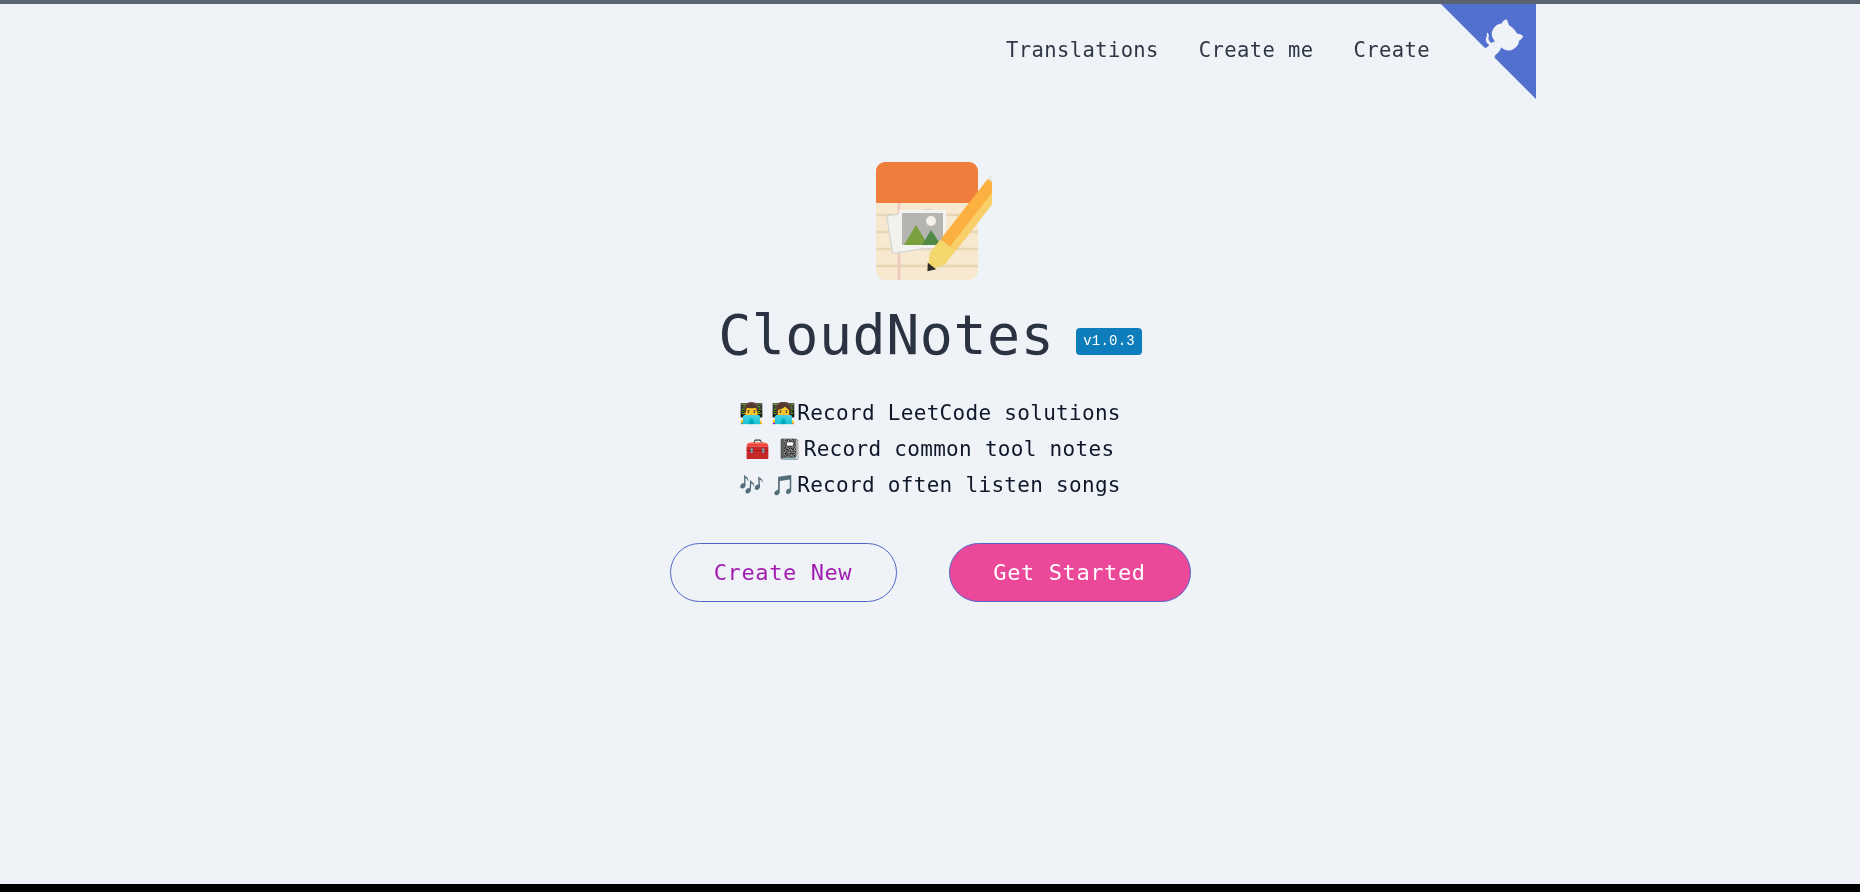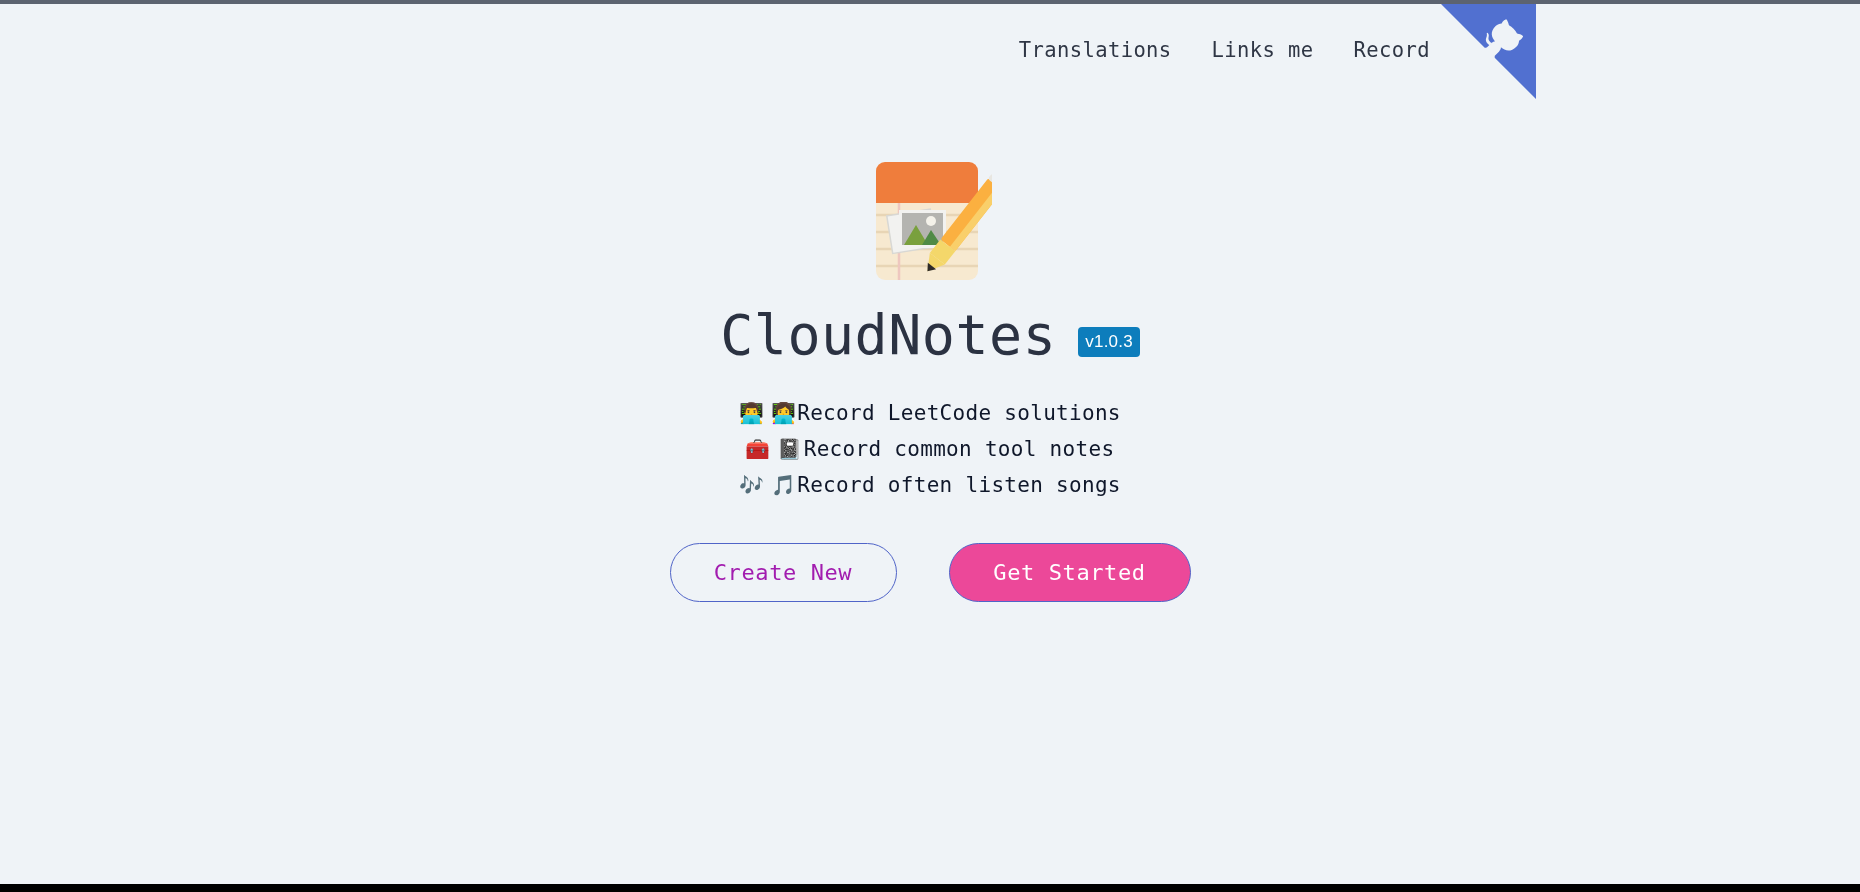--- a/index.html
+++ b/index.html
@@ -115,22 +115,22 @@
     color: #2b3242;
     letter-spacing: 0.5px;
     line-height: 1;
     margin: 0;
   }
   .version-badge {
     margin-left: 22px;
     margin-top: 12px;
     background: #0d7dbc;
     color: #ffffff;
-    font-family: Liberation Sans, sans-serif;
-    font-size: 17px;
+    font-family: Liberation Mono, monospace;
+    font-size: 14px;
     line-height: 1;
     padding: 6px 7px 7px 7px;
     border-radius: 4px;
     letter-spacing: 0.2px;
     white-space: nowrap;
     display: inline-block;
   }
 
   .tagline {
     font-family: "DejaVu Sans Mono", "Liberation Mono", monospace;
@@ -199,22 +199,22 @@
 </style>
 </head>
 <body>
 
 <div class="chrome-top"></div>
 
 <div class="page">
 
   <nav class="navbar">
     <a class="nav-link" href="#">Translations</a>
-    <a class="nav-link" href="#">Links me</a>
-    <a class="nav-link" href="#">Record</a>
+    <a class="nav-link" href="#">Create me</a>
+    <a class="nav-link" href="#">Create</a>
   </nav>
 
   <a class="gh-corner" href="#" aria-label="GitHub">
     <svg viewBox="0 0 250 250" aria-hidden="true">
       <path d="M0,0 L115,115 L130,115 L142,142 L250,250 L250,0 Z" fill="#5170d0"></path>
       <path class="octo-arm" d="M128.3,109.0 C113.8,99.7 119.0,89.6 119.0,89.6 C122.0,82.7 120.5,78.6 120.5,78.6 C119.9,73.7 123.2,76.5 123.2,76.5 C127.1,80.5 125.4,86.3 125.4,86.3 C122.8,96.1 130.5,101.6 134.3,103.0" fill="#eff3f7" style="transform-origin: 130px 106px;"></path>
       <path class="octo-body" d="M115.0,115.0 C114.9,115.1 118.7,116.5 119.8,115.4 L133.7,101.8 C136.9,99.2 139.9,98.4 142.2,98.6 C133.8,88.0 127.5,74.4 143.8,58.0 C148.5,53.4 154.0,51.2 159.7,51.0 C160.3,49.4 163.2,43.6 171.4,40.1 C171.4,40.1 176.1,42.5 178.8,56.2 C183.1,58.6 187.2,61.8 190.9,65.4 C194.5,69.0 197.7,73.2 200.1,77.6 C213.8,80.2 216.3,84.9 216.3,84.9 C212.7,93.1 206.9,96.0 205.4,96.6 C205.1,102.4 203.0,107.8 198.3,112.5 C181.9,128.9 168.3,122.5 157.7,114.1 C157.9,116.9 156.7,121.2 152.4,125.4 L141.6,136.2 C140.5,137.3 141.9,141.2 142.1,141.0 Z" fill="#eff3f7"></path>
     </svg>
   </a>
 

